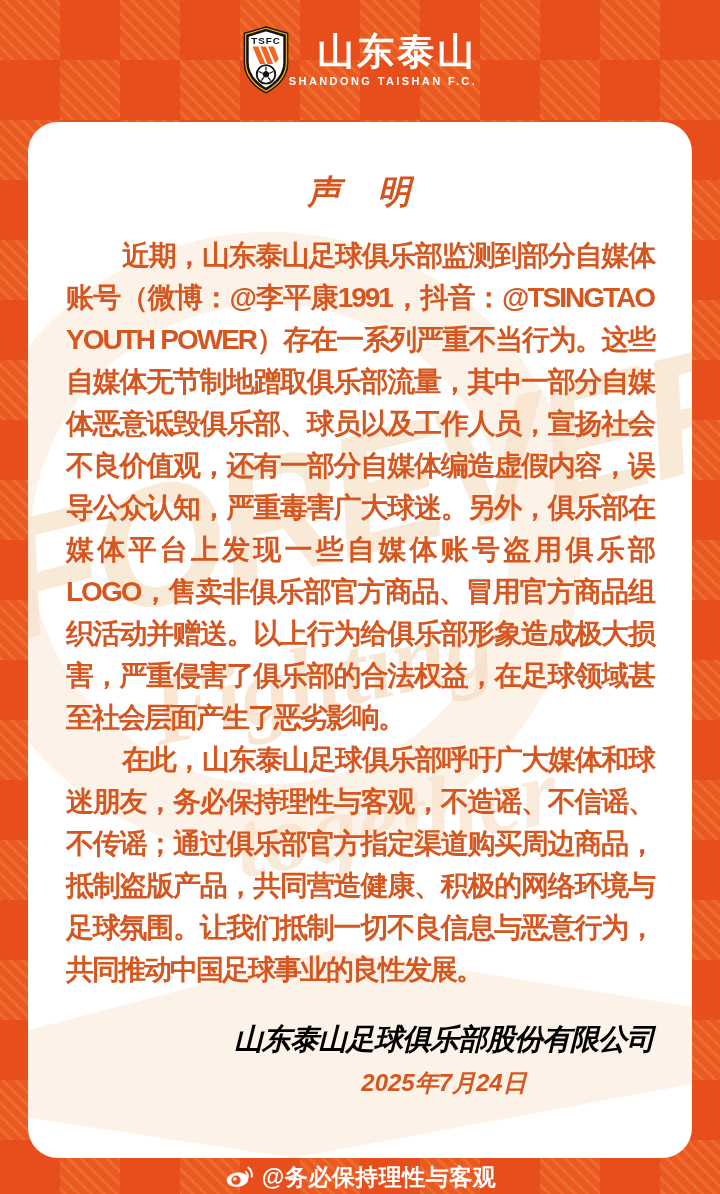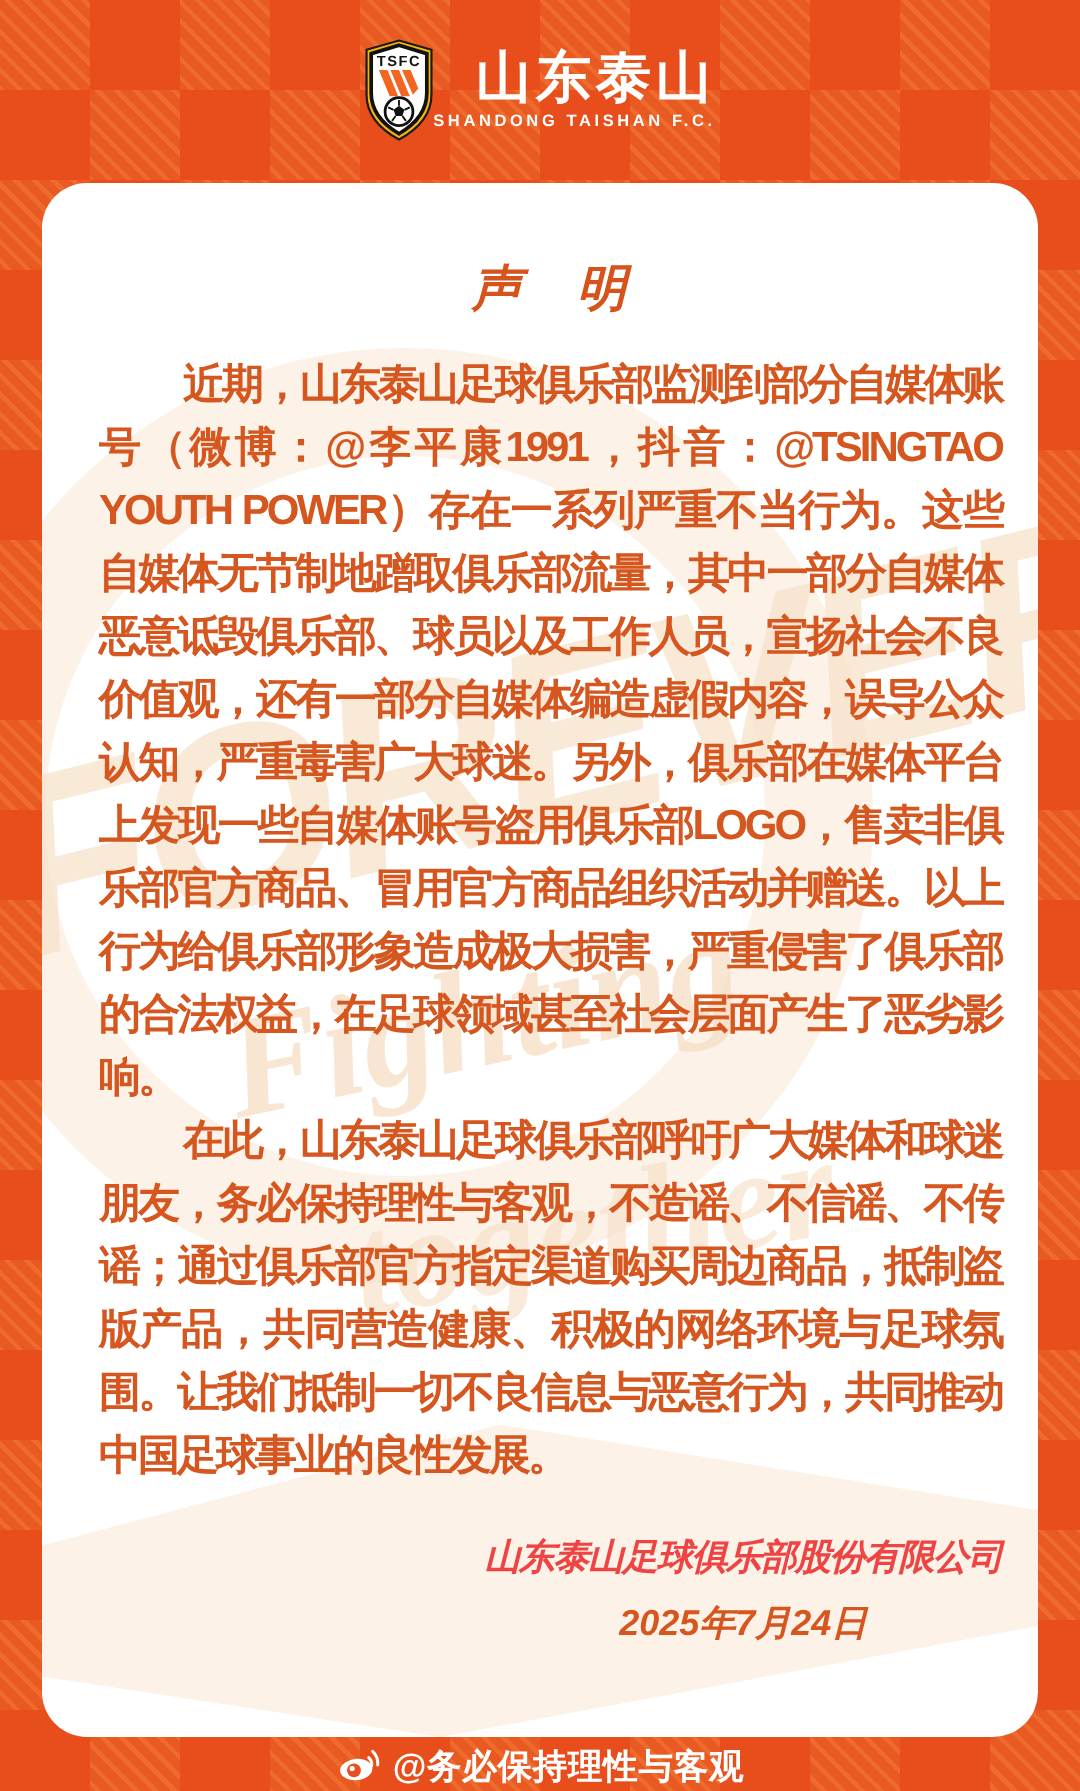--- a/index.html
+++ b/index.html
@@ -27,21 +27,21 @@
   .brand-en{
     color:#FFFFFF;font-size:11px;font-weight:bold;letter-spacing:2.4px;
     margin-top:4px;white-space:nowrap;
   }
 
   
   .card{
     position:absolute;left:28px;top:122px;width:664px;height:1036px;
     background:#FFFFFF;border-radius:30px;overflow:hidden;
   }
-  .card-inner{position:relative;z-index:1;padding:26px 24px 0 38px;box-sizing:border-box;height:100%;}
+  .card-inner{position:relative;z-index:1;padding:26px 38px 0 38px;box-sizing:border-box;height:100%;}
 
   
   .wm{position:absolute;z-index:0;pointer-events:none;}
   .wm-ring{
     left:-70px;top:110px;width:480px;height:480px;border-radius:50%;
     border:72px solid #FBEFE1;opacity:.8;
   }
   .wm-forever{
     left:-40px;top:270px;font-size:170px;font-weight:bold;font-style:italic;
     color:#F8E4CE;letter-spacing:-6px;white-space:nowrap;
@@ -67,21 +67,21 @@
     font-style:italic;margin:22px 0 20px 0;letter-spacing:2px;
   }
   .stmt-body p{
     margin:0;color:#D5571F;font-size:28px;line-height:42px;
     font-weight:bold;letter-spacing:-2px;
     text-align:justify;text-indent:2em;
   }
   .sign-wrap{margin-top:26px;text-align:right;}
   .sign-block{display:inline-block;text-align:center;}
   .sign-company{
-    color:#ef4444;font-size:24px;font-weight:bold;font-style:italic;
+    color:#000000;font-size:29px;font-weight:bold;font-style:italic;
     letter-spacing:-1px;line-height:44px;white-space:nowrap;
   }
   .sign-date{
     color:#D5571F;font-size:24px;font-weight:bold;font-style:italic;
     letter-spacing:0;line-height:44px;
   }
 
   
   .footer{
     position:absolute;left:0;top:1160px;width:100%;height:34px;

